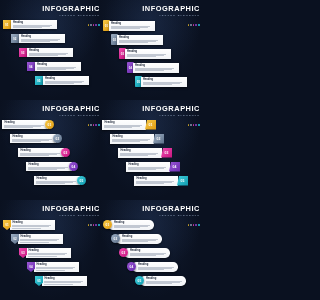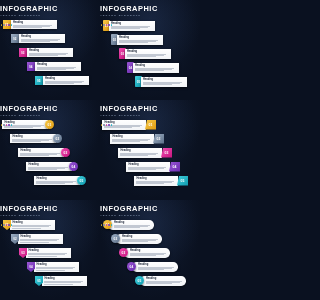--- a/index.html
+++ b/index.html
@@ -21,21 +21,21 @@
     background:radial-gradient(ellipse at 50% 35%, #111c31 0%, #0a1120 70%);
     overflow:hidden;
   }
   .panel::after{
     content:"";position:absolute;inset:0;
     background:radial-gradient(circle at 50% 18%, rgba(70,100,160,.16), transparent 55%);
     pointer-events:none;
   }
 
   
-  .hdr { position:absolute; top:5px; left:0; right:0; text-align:left; z-index:3;}
+  .hdr { position:absolute; top:5px; left:0; right:0; text-align:right; z-index:3;}
   .hdr .ttl {
     color:#ffffff; font-size:7.4px; font-weight:bold;
     letter-spacing:.55px; line-height:8px;
   }
   .hdr .sub {
     color:#93a4c0; font-size:2.5px; letter-spacing:1.1px;
     line-height:4px; margin-top:.5px;
   }
   .hdr .dots { margin-top:1px; line-height:3px; }
   .hdr .dots i {

